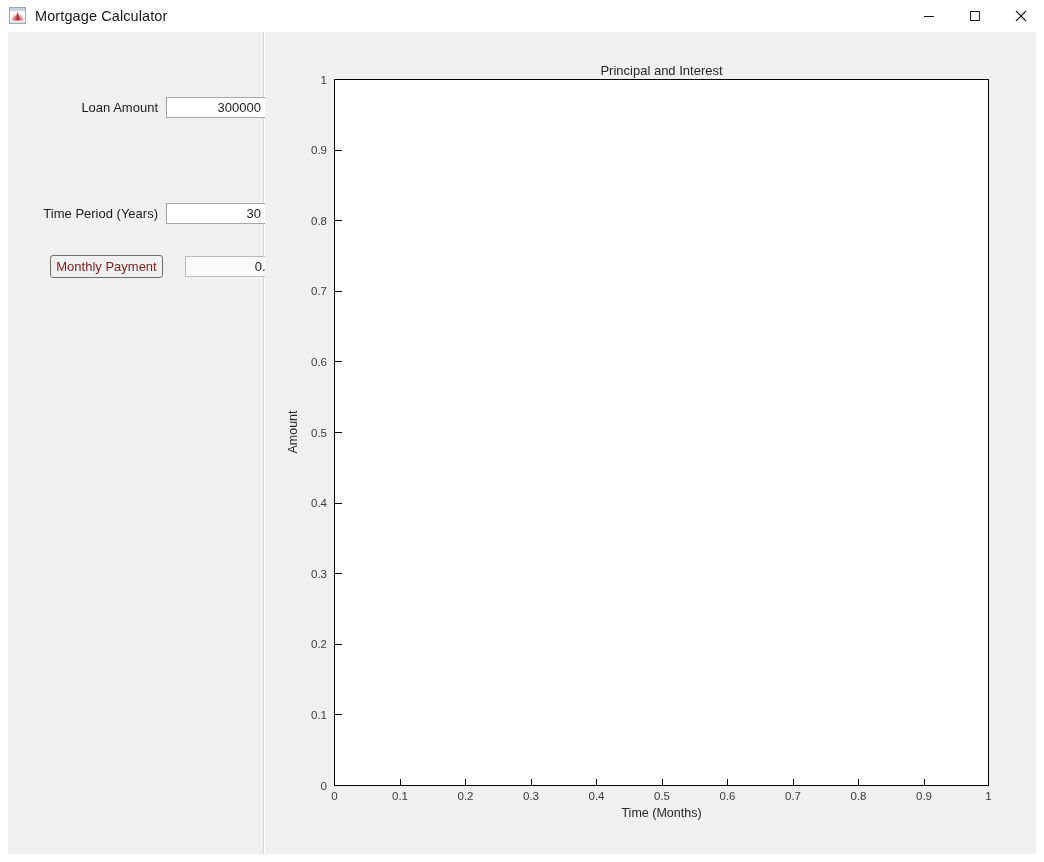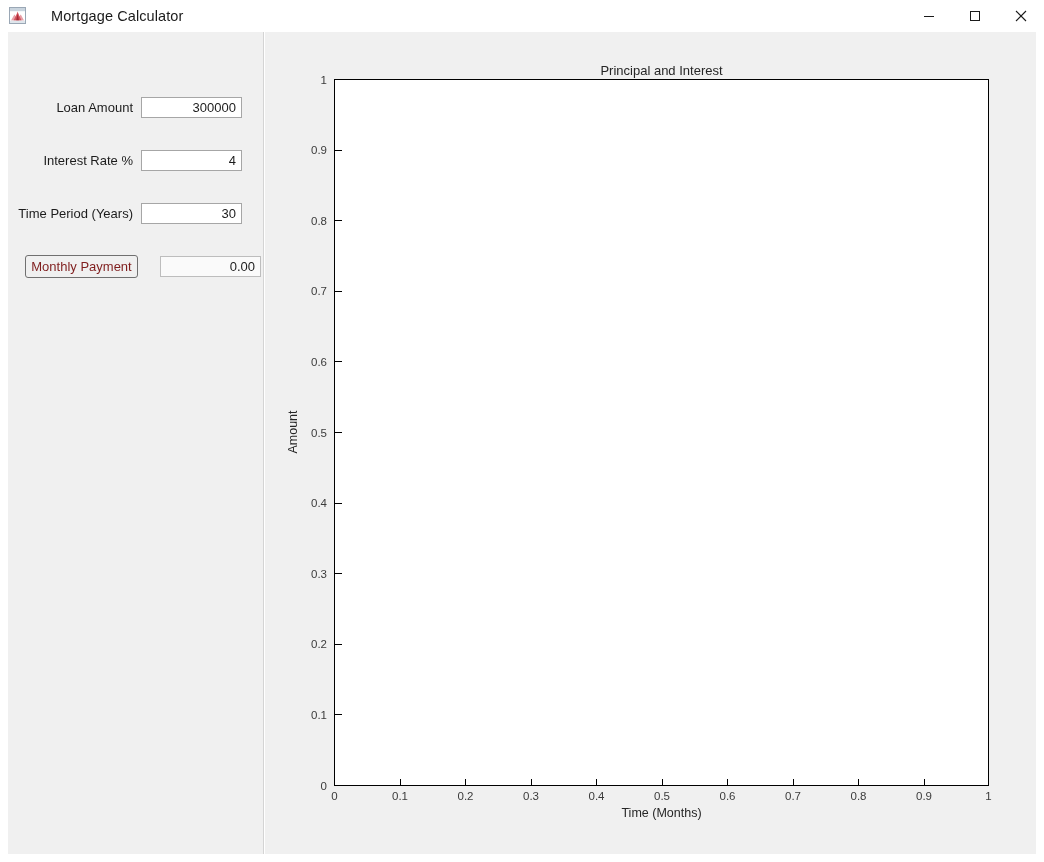--- a/index.html
+++ b/index.html
@@ -33,21 +33,21 @@
     align-items: center;
   }
   #app-icon {
     margin-left: 9px;
     width: 17px;
     height: 17px;
     display: block;
     flex: 0 0 auto;
   }
   #title-text {
-    margin-left: 25px;
+    margin-left: 9px;
     font-size: 14.5px;
     color: #1a1a1a;
     letter-spacing: 0.1px;
     white-space: nowrap;
   }
   #window-controls {
     margin-left: auto;
     display: flex;
     height: 31px;
   }
@@ -85,20 +85,21 @@
     box-sizing: border-box;
   }
 
   .form-row {
     position: absolute;
     left: 0;
     width: 256px;
     height: 22px;
     display: flex;
     align-items: center;
+    padding-left: 25px;
   }
   #row-loan-amount   { top: 64px; }
   #row-interest-rate { top: 117px; }
   #row-loan-period   { top: 170px; }
   #row-monthly       { top: 223px; }
 
   .form-label {
     width: 133px;
     text-align: right;
     padding-right: 8px;
@@ -240,24 +241,20 @@
 
   <div id="window-body">
 
     <div id="form-panel">
 
       <div class="form-row" id="row-loan-amount">
         <div class="form-label">Loan Amount</div>
         <input class="form-input" type="text" value="300000" style="">
       </div>
 
-      <div class="form-row" id="row-interest-rate">
-        <div class="form-label">Interest Rate %</div>
-        <input class="form-input" type="text" value="4" style="">
-      </div>
 
       <div class="form-row" id="row-loan-period">
         <div class="form-label">Time Period (Years)</div>
         <input class="form-input" type="text" value="30" style="">
       </div>
 
       <div class="form-row" id="row-monthly">
         <button id="monthly-payment-button">Monthly Payment</button>
         <input id="monthly-payment-result" type="text" readonly="" value="0.00" style="">
       </div>

